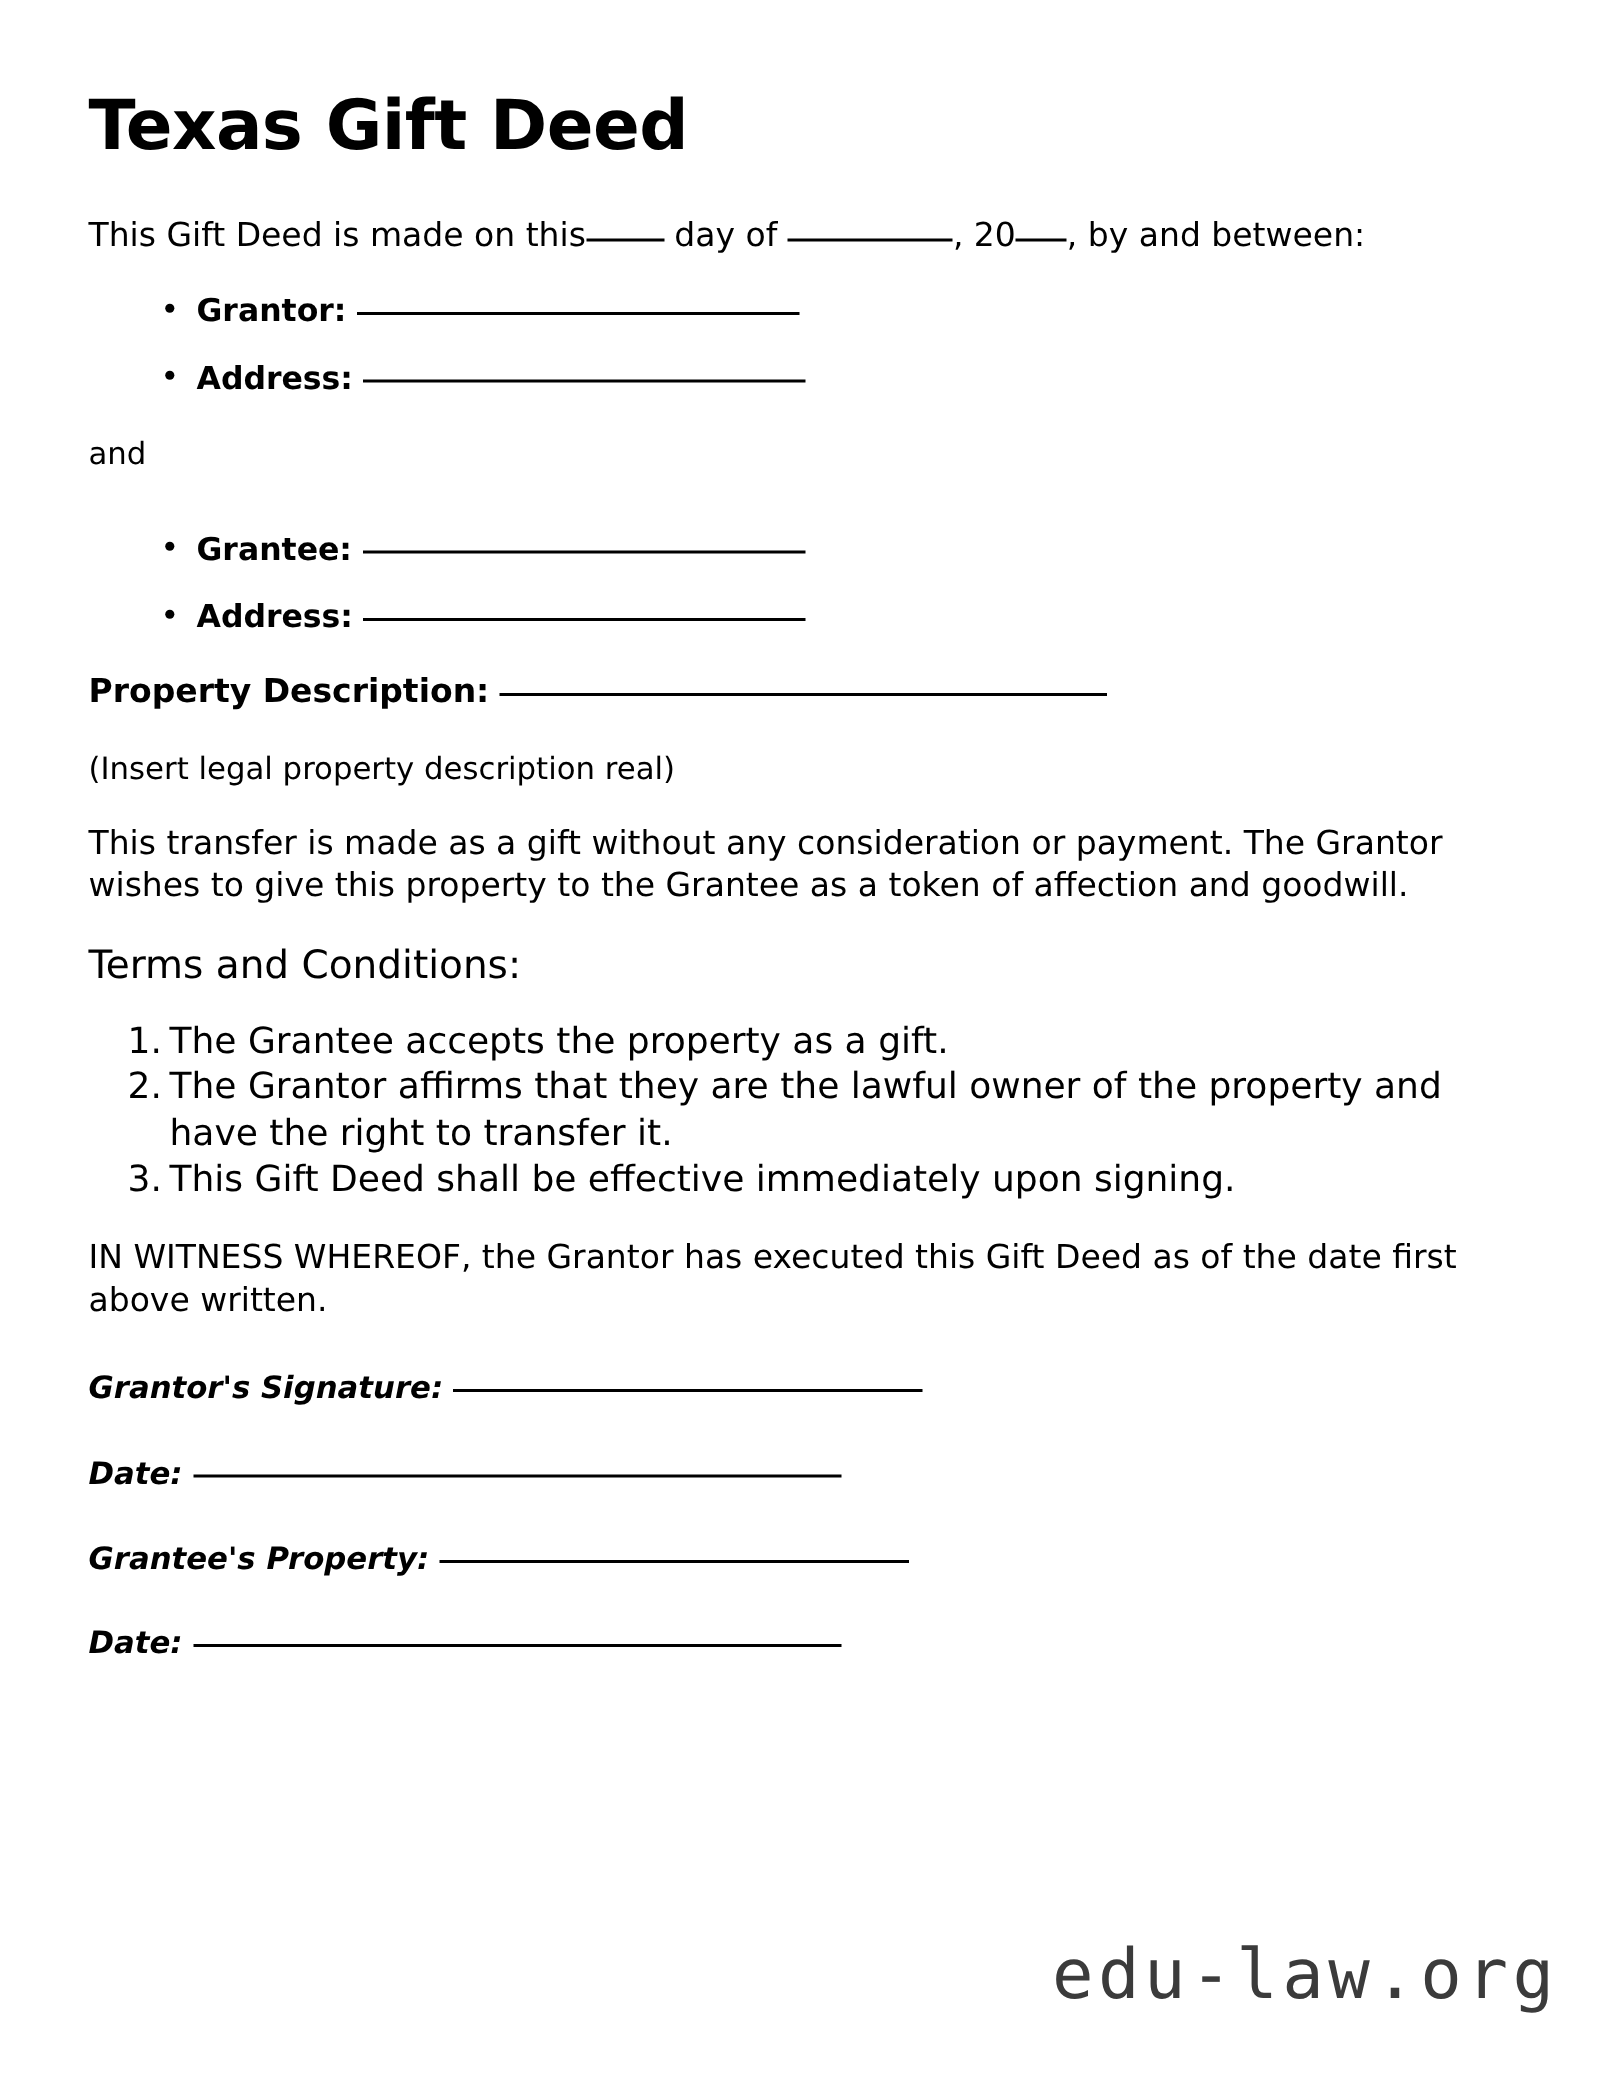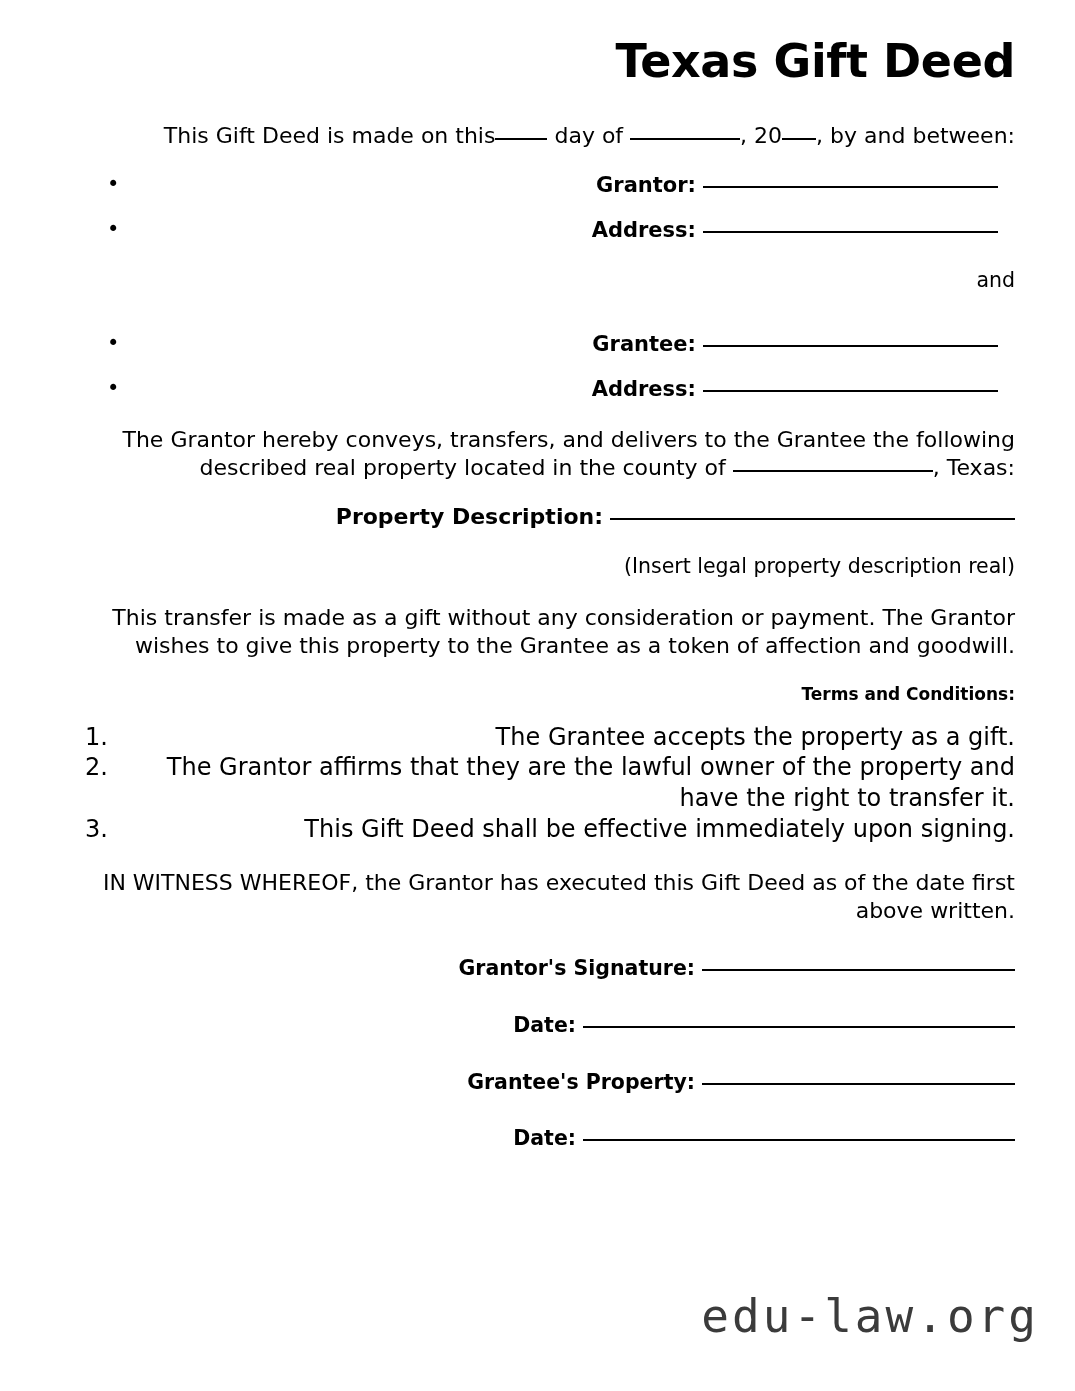--- a/index.html
+++ b/index.html
@@ -15,22 +15,21 @@
     font-family: "DejaVu Sans", sans-serif;
     color: #000000;
     -webkit-font-smoothing: antialiased;
   }
 
   .page {
     position: relative;
     width: 1075px;
     height: 1391px;
     box-sizing: border-box;
-    padding: 36px 60px 0 59px;
-    text-align: right;
+    padding: 58px 60px 0 59px;
   }
 
   .doc-title {
     font-size: 46px;
     font-weight: bold;
     line-height: 1.12;
     letter-spacing: -0.4px;
     margin: 0 0 34px 0;
     color: #000;
   }
@@ -111,22 +110,22 @@
     white-space: nowrap;
   }
 
   .note {
     font-size: 20.5px;
     line-height: 1.29;
     margin: 0 0 24px 0;
   }
 
   .terms-head {
-    font-size: 17px;
-    font-weight: bold;
+    font-size: 26px;
+    font-weight: normal;
     line-height: 1.3;
     margin: 0 0 17px 0;
   }
 
   ol.terms-list {
     list-style: none;
     counter-reset: term;
     margin: 0 0 24px 0;
     padding: 0;
   }
@@ -143,20 +142,21 @@
     content: counter(term) ".";
     position: absolute;
     left: 26px;
     top: 0;
     width: 26px;
     text-align: left;
   }
 
   .sig-block {
     margin-top: 30px;
+    font-style: italic;
   }
   .sig-row {
     font-size: 20.5px;
     font-weight: bold;
     line-height: 1.3;
     margin: 0 0 30px 0;
     white-space: nowrap;
   }
 
   .watermark {
@@ -195,23 +195,20 @@
 
   <ul class="party-list">
     <li>
       <span class="party-label">Grantee:</span><span class="fill-line w-party"></span>
     </li>
     <li>
       <span class="party-label">Address:</span><span class="fill-line w-party"></span>
     </li>
   </ul>
 
-  <p class="para tight">
-    <span>The Grantor hereby conveys, transfers, and delivers to the Grantee the following described real property located in the county of</span> <span class="blank b-county"></span><span>, Texas:</span>
-  </p>
 
   <p class="section-head">
     <span>Property Description:</span><span class="fill-line w-prop"></span>
   </p>
 
   <p class="note">(Insert legal property description real)</p>
 
   <p class="para">This transfer is made as a gift without any consideration or payment. The Grantor wishes to give this property to the Grantee as a token of affection and goodwill.</p>
 
   <p class="terms-head">Terms and Conditions:</p>

